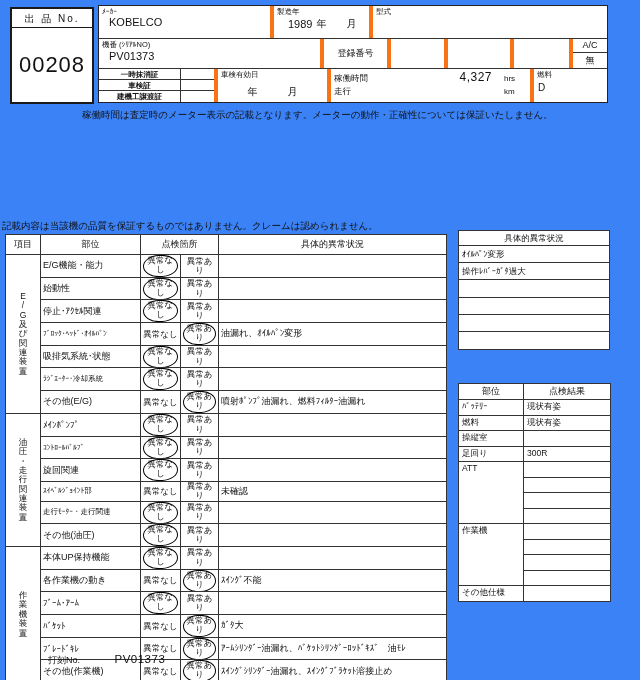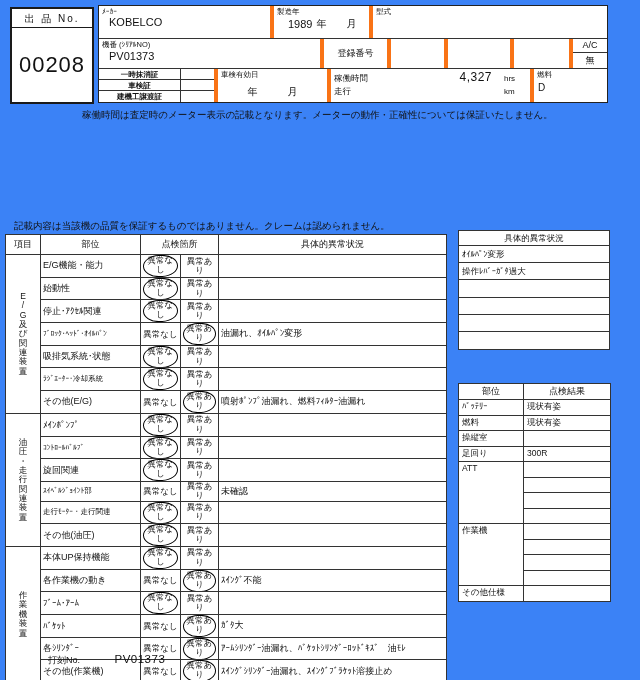--- a/index.html
+++ b/index.html
@@ -47,21 +47,21 @@
   .c-hours { width:203px; }
   .hrow { display:flex; align-items:baseline; padding:1px 6px 0 3px; height:16px; }
   .hl { font-size:8.5px; }
   .hv { margin-left:auto; font-size:12px; letter-spacing:0.5px; }
   .hu { width:20px; font-size:8px; margin-left:12px; }
   .c-fuel { flex:1; }
   .fuel-v { font-size:10px; padding-left:4px; margin-top:2px; }
 
   
   .note1 { position:absolute; left:82px; top:109px; font-size:9.5px; white-space:nowrap; }
-  .note2 { position:absolute; left:14px; top:220px; font-size:9.5px; white-space:nowrap; }
+  .note2 { position:absolute; left:2px; top:220px; font-size:9.5px; white-space:nowrap; }
 
   
   .insp { position:absolute; left:5px; top:234px; width:441px; border-collapse:collapse; table-layout:fixed; background:#fff; }
   .insp th, .insp td { border:1px solid #333; }
   .insp thead th { height:20px; font-size:9px; font-weight:normal; text-align:center; }
   .insp td { height:16px; font-size:9px; padding:0 2px; overflow:hidden; }
   .c-group { text-align:center; vertical-align:middle; padding:0; }
   .gchar { display:block; font-size:8.5px; line-height:1.1; }
   .c-part { padding-left:3px; white-space:nowrap; }
   .c-part.sm { font-size:7.5px; }
@@ -318,21 +318,21 @@
           <td class="c-chk"><span class="mark">異常あり</span></td>
           <td class="c-detail"></td>
         </tr>
         <tr>
           <td class="c-part">ﾊﾞｹｯﾄ</td>
           <td class="c-chk"><span class="mark">異常なし</span></td>
           <td class="c-chk"><span class="mark circled">異常あり</span></td>
           <td class="c-detail">ｶﾞﾀ大</td>
         </tr>
         <tr>
-          <td class="c-part">各ｼﾘﾝﾀﾞｰ</td>
+          <td class="c-part">ﾌﾞﾚｰﾄﾞｷﾚ</td>
           <td class="c-chk"><span class="mark">異常なし</span></td>
           <td class="c-chk"><span class="mark circled">異常あり</span></td>
           <td class="c-detail">ｱｰﾑｼﾘﾝﾀﾞｰ油漏れ、ﾊﾞｹｯﾄｼﾘﾝﾀﾞｰﾛｯﾄﾞｷｽﾞ　油ﾓﾚ</td>
         </tr>
         <tr>
           <td class="c-part">その他(作業機)</td>
           <td class="c-chk"><span class="mark">異常なし</span></td>
           <td class="c-chk"><span class="mark circled">異常あり</span></td>
           <td class="c-detail">ｽｲﾝｸﾞｼﾘﾝﾀﾞｰ油漏れ、ｽｲﾝｸﾞﾌﾞﾗｹｯﾄ溶接止め</td>
         </tr>

